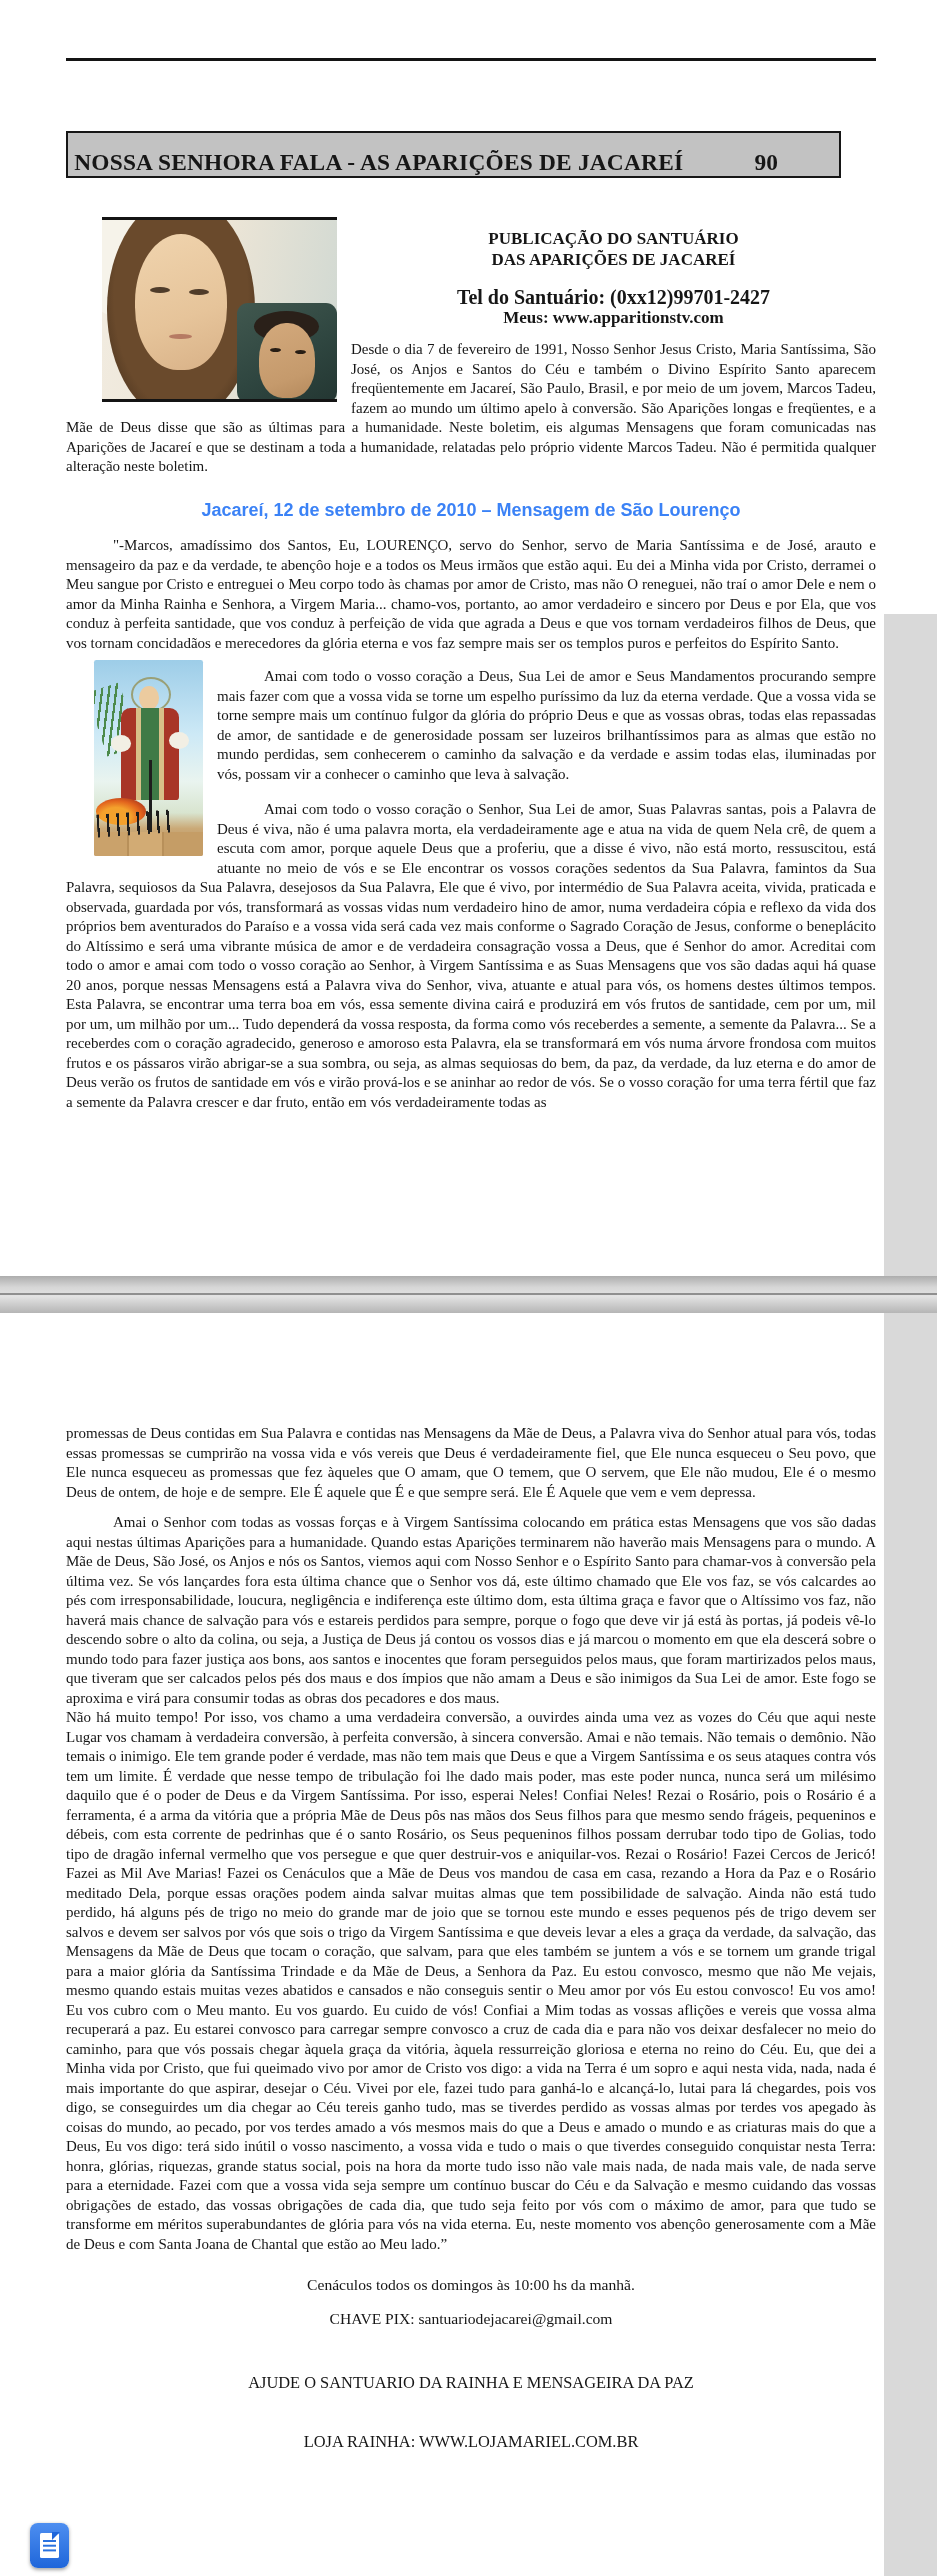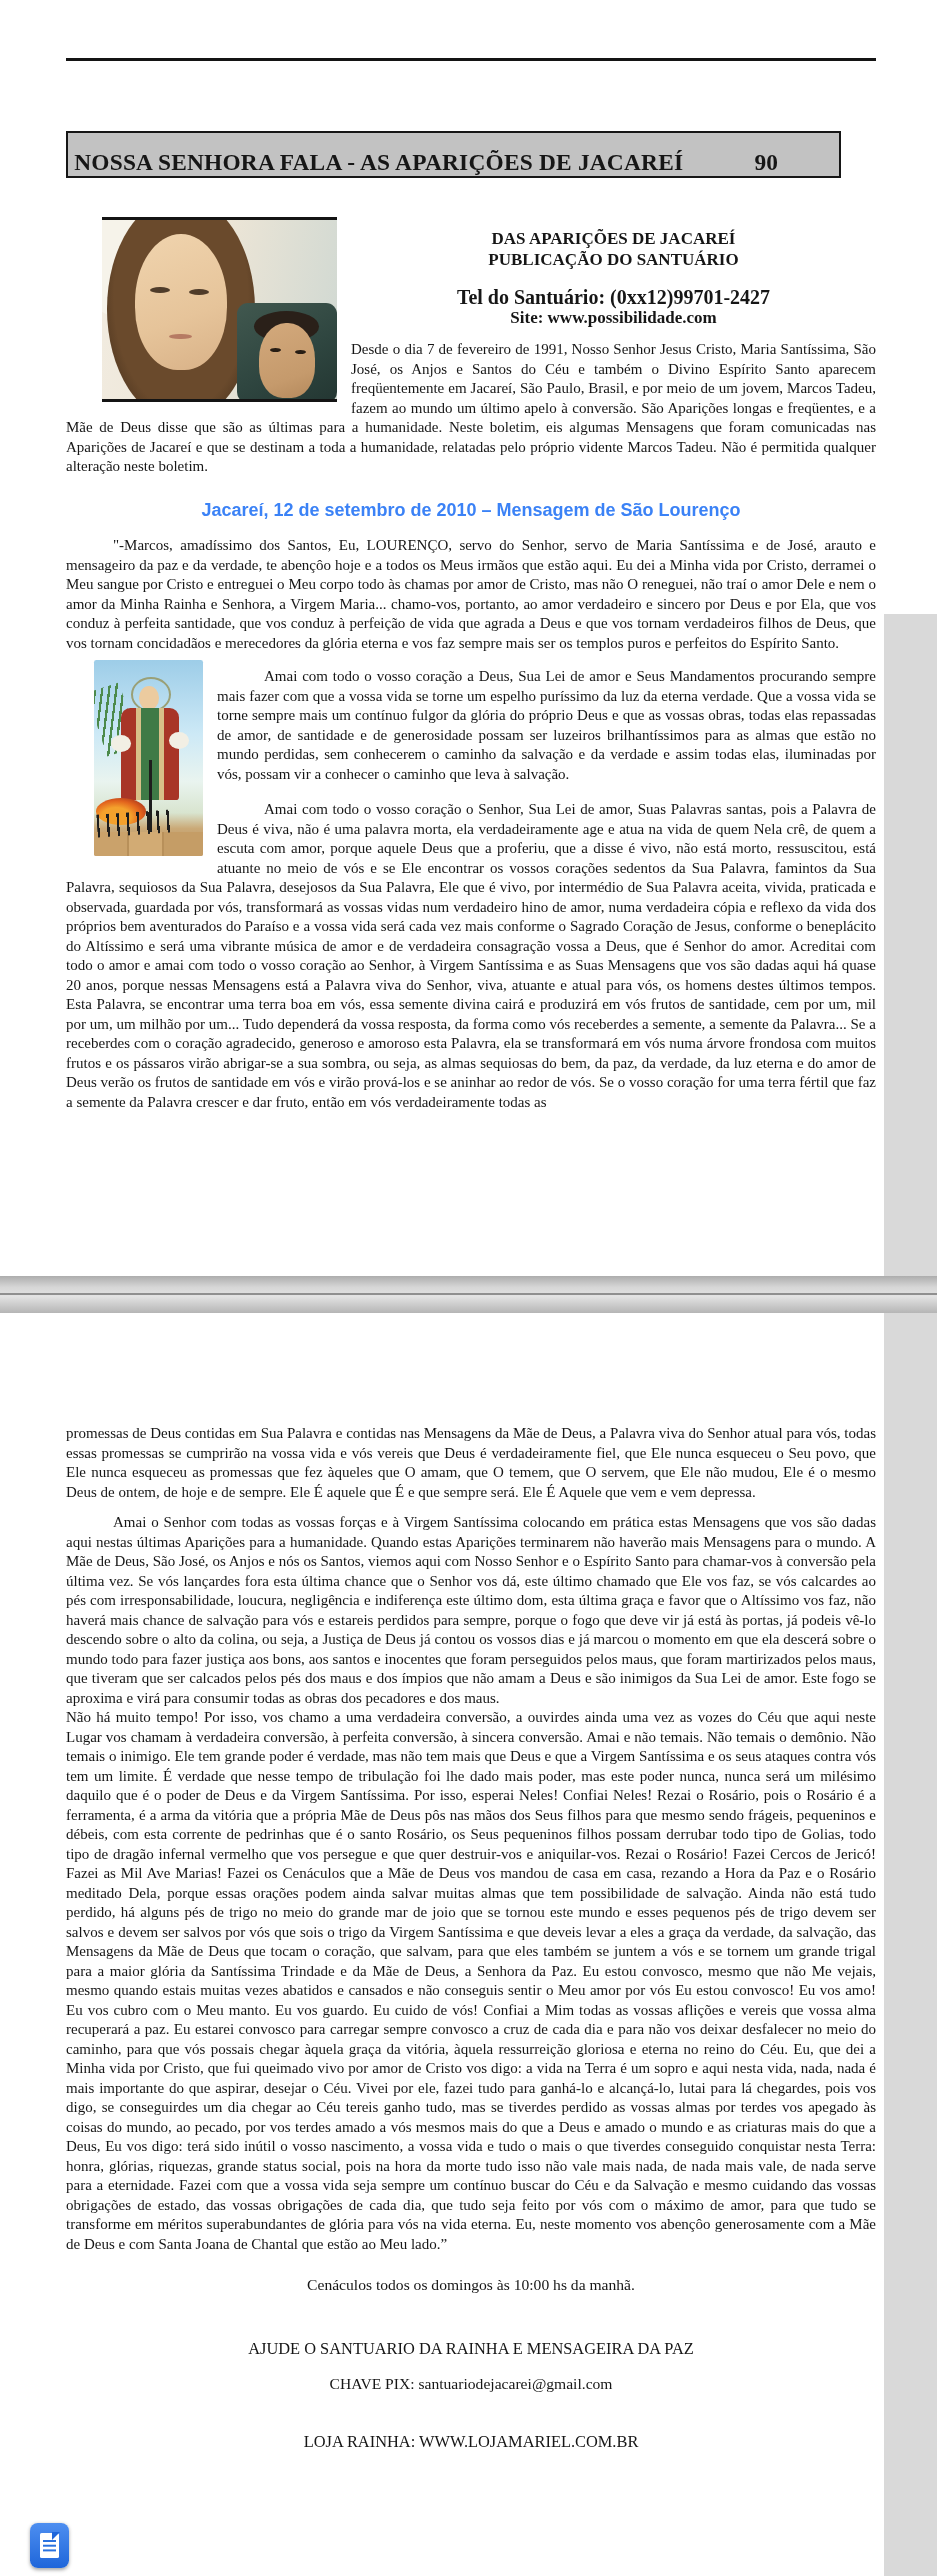--- a/index.html
+++ b/index.html
@@ -117,24 +117,24 @@
     <div class="m-mouth"></div>
     <div class="marcos-inset">
       <div class="mk-hair"></div>
       <div class="mk-face"></div>
       <div class="mk-eye l"></div>
       <div class="mk-eye r"></div>
     </div>
   </div>
 
   <div class="masthead">
+    <div class="pub">PUBLICAÇÃO DO SANTUÁRIO</div>
     <div class="pub">DAS APARIÇÕES DE JACAREÍ</div>
-    <div class="pub">PUBLICAÇÃO DO SANTUÁRIO</div>
     <div class="contact">Tel do Santuário: (0xx12)99701-2427</div>
-    <div class="pub">Site: www.possibilidade.com</div>
+    <div class="pub">Meus: www.apparitionstv.com</div>
   </div>
 
   <p class="body intro">Desde o dia 7 de fevereiro de 1991, Nosso Senhor Jesus Cristo, Maria Santíssima, São José, os Anjos e Santos do Céu e também o Divino Espírito Santo aparecem freqüentemente em Jacareí, São Paulo, Brasil, e por meio de um jovem, Marcos Tadeu, fazem ao mundo um último apelo à conversão. São Aparições longas e freqüentes, e a Mãe de Deus disse que são as últimas para a humanidade. Neste boletim, eis algumas Mensagens que foram comunicadas nas Aparições de Jacareí e que se destinam a toda a humanidade, relatadas pelo próprio vidente Marcos Tadeu. Não é permitida qualquer alteração neste boletim.</p>
 
   <h2 class="msg-heading">Jacareí, 12 de setembro de  2010 – Mensagem de São Lourenço</h2>
 
   <p class="body indent">"-Marcos, amadíssimo dos Santos, Eu, LOURENÇO, servo do Senhor, servo de Maria Santíssima e de José, arauto e mensageiro da paz e da verdade, te abençôo hoje e a todos os Meus irmãos que estão aqui. Eu dei a Minha vida por Cristo, derramei o Meu sangue por Cristo e entreguei o Meu corpo todo às chamas por amor de Cristo, mas não O reneguei, não traí o amor Dele e nem o amor da Minha Rainha e Senhora, a Virgem Maria... chamo-vos, portanto, ao amor verdadeiro e sincero por Deus e por Ela, que vos conduz à perfeita santidade, que vos conduz à perfeição de vida que agrada a Deus e que vos tornam verdadeiros filhos de Deus, que vos tornam concidadãos e merecedores da glória eterna e vos faz sempre mais ser os templos puros e perfeitos do Espírito Santo.</p>
 
   <div class="saint-figure">
     <div class="halo"></div>
@@ -157,21 +157,21 @@
 <div class="page-gap">
   <div class="seam"></div>
 </div>
 
 <div class="page2">
   <p class="body">promessas de Deus contidas em Sua Palavra e contidas nas Mensagens da Mãe de Deus, a Palavra viva do Senhor atual para vós, todas essas promessas se cumprirão na vossa vida e vós vereis que Deus é verdadeiramente fiel, que Ele nunca esqueceu o Seu povo, que Ele nunca esqueceu as promessas que fez àqueles que O amam, que O temem, que O servem, que Ele não mudou, Ele é o mesmo Deus de ontem, de hoje e de sempre. Ele É aquele que É e que sempre será. Ele É Aquele que vem e vem depressa.</p>
   <p class="body indent" style="margin-top:11px;">Amai o Senhor com todas as vossas forças e à Virgem Santíssima colocando em prática estas Mensagens que vos são dadas aqui nestas últimas Aparições para a humanidade. Quando estas Aparições terminarem não haverão mais Mensagens para o mundo. A Mãe de Deus, São José, os Anjos e nós os Santos, viemos aqui com Nosso Senhor e o Espírito Santo para chamar-vos à conversão pela última vez. Se vós lançardes fora esta última chance que o Senhor vos dá, este último chamado que Ele vos faz, se vós calcardes ao pés com irresponsabilidade, loucura, negligência e indiferença este último dom, esta última graça e favor que o Altíssimo vos faz, não haverá mais chance de salvação para vós e estareis perdidos para sempre, porque o fogo que deve vir já está às portas, já podeis vê-lo descendo sobre o alto da colina, ou seja, a Justiça de Deus já contou os vossos dias e já marcou o momento em que ela descerá sobre o mundo todo para fazer justiça aos bons, aos santos e inocentes que foram perseguidos pelos maus, que foram martirizados pelos maus, que tiveram que ser calcados pelos pés dos maus e dos ímpios que não amam a Deus e são inimigos da Sua Lei de amor.  Este  fogo  se  aproxima  e  virá  para  consumir  todas  as  obras  dos  pecadores  e  dos  maus.</p>
   <p class="body">Não há muito tempo! Por isso, vos chamo a uma verdadeira conversão, a ouvirdes ainda uma vez as vozes do Céu que aqui neste Lugar vos chamam à verdadeira conversão, à perfeita conversão, à sincera conversão. Amai e não temais. Não temais o demônio. Não temais o inimigo. Ele tem grande poder é verdade, mas não tem mais que Deus e que a Virgem Santíssima e os seus ataques contra vós tem um limite. É verdade que nesse tempo de tribulação foi lhe dado mais poder, mas este poder nunca, nunca será um milésimo daquilo que é o poder de Deus e da Virgem Santíssima. Por isso, esperai Neles! Confiai Neles! Rezai o Rosário, pois o Rosário é a ferramenta, é a arma da vitória que a própria Mãe de Deus pôs nas mãos dos Seus filhos para que mesmo sendo frágeis, pequeninos e débeis, com esta corrente de pedrinhas que é o santo Rosário, os Seus pequeninos filhos possam derrubar todo tipo de Golias, todo tipo de dragão infernal vermelho que vos persegue e que quer destruir-vos e aniquilar-vos.  Rezai o Rosário! Fazei Cercos de Jericó! Fazei as Mil Ave Marias! Fazei os Cenáculos que a Mãe de Deus vos mandou de casa em casa, rezando a Hora da Paz e o Rosário meditado Dela, porque essas orações podem ainda salvar muitas almas que tem possibilidade de salvação. Ainda não está tudo perdido, há alguns pés de trigo no meio do grande mar de joio que se tornou este mundo e esses pequenos pés de trigo devem ser salvos e devem ser salvos por vós que sois o trigo da Virgem Santíssima e que deveis levar a eles a graça da verdade, da salvação, das Mensagens da Mãe de Deus que tocam o coração, que salvam, para que eles também se juntem a vós e se tornem um grande trigal para a maior glória da Santíssima Trindade e da Mãe de Deus, a Senhora da Paz.   Eu estou convosco, mesmo que não Me vejais, mesmo quando estais muitas vezes abatidos e cansados e não conseguis sentir o Meu amor por vós Eu estou convosco! Eu vos amo! Eu vos cubro com o Meu manto. Eu vos guardo. Eu cuido de vós! Confiai a Mim todas as vossas aflições e vereis que vossa alma recuperará a paz. Eu estarei convosco para carregar sempre convosco a cruz de cada dia e para não vos deixar desfalecer no meio do caminho, para que vós possais chegar àquela graça da vitória, àquela ressurreição gloriosa e eterna no reino do Céu. Eu, que dei a Minha vida por Cristo, que fui queimado vivo por amor de Cristo vos digo: a vida na Terra é um sopro e aqui nesta vida, nada, nada é mais importante do que aspirar, desejar o Céu.  Vivei por ele, fazei tudo para ganhá-lo e alcançá-lo, lutai para lá chegardes, pois vos digo, se conseguirdes um dia chegar ao Céu tereis ganho tudo, mas se tiverdes perdido as vossas almas por terdes vos apegado às coisas do mundo, ao pecado, por vos terdes amado a vós mesmos mais do que a Deus e amado o mundo e as criaturas mais do que a Deus, Eu vos digo: terá sido inútil o vosso nascimento, a vossa vida e tudo o mais o que tiverdes conseguido conquistar nesta Terra: honra, glórias, riquezas, grande status social, pois na hora da morte tudo isso não vale mais nada, de nada mais vale, de nada serve para a eternidade. Fazei com que a vossa vida seja sempre um contínuo buscar do Céu e da Salvação e mesmo cuidando das vossas obrigações de estado, das vossas obrigações de cada dia, que tudo seja feito por vós com o máximo de amor, para que tudo se transforme em méritos superabundantes de glória para vós na vida eterna.  Eu, neste momento vos abençôo generosamente com a Mãe de Deus e com Santa Joana de Chantal que estão ao Meu lado.”</p>
 
   <p class="center-line schedule">Cenáculos todos os domingos às 10:00 hs da manhã.</p>
+  <p class="center-line pix">CHAVE PIX: santuariodejacarei@gmail.com</p>
   <p class="center-line help">AJUDE O SANTUARIO DA RAINHA E MENSAGEIRA DA PAZ</p>
-  <p class="center-line pix">CHAVE PIX: santuariodejacarei@gmail.com</p>
   <p class="center-line store">LOJA RAINHA: WWW.LOJAMARIEL.COM.BR</p>
 </div>
 
 <div class="blue-fab">
   <div class="fab-doc"></div>
 </div>
 
 
 </body></html>

